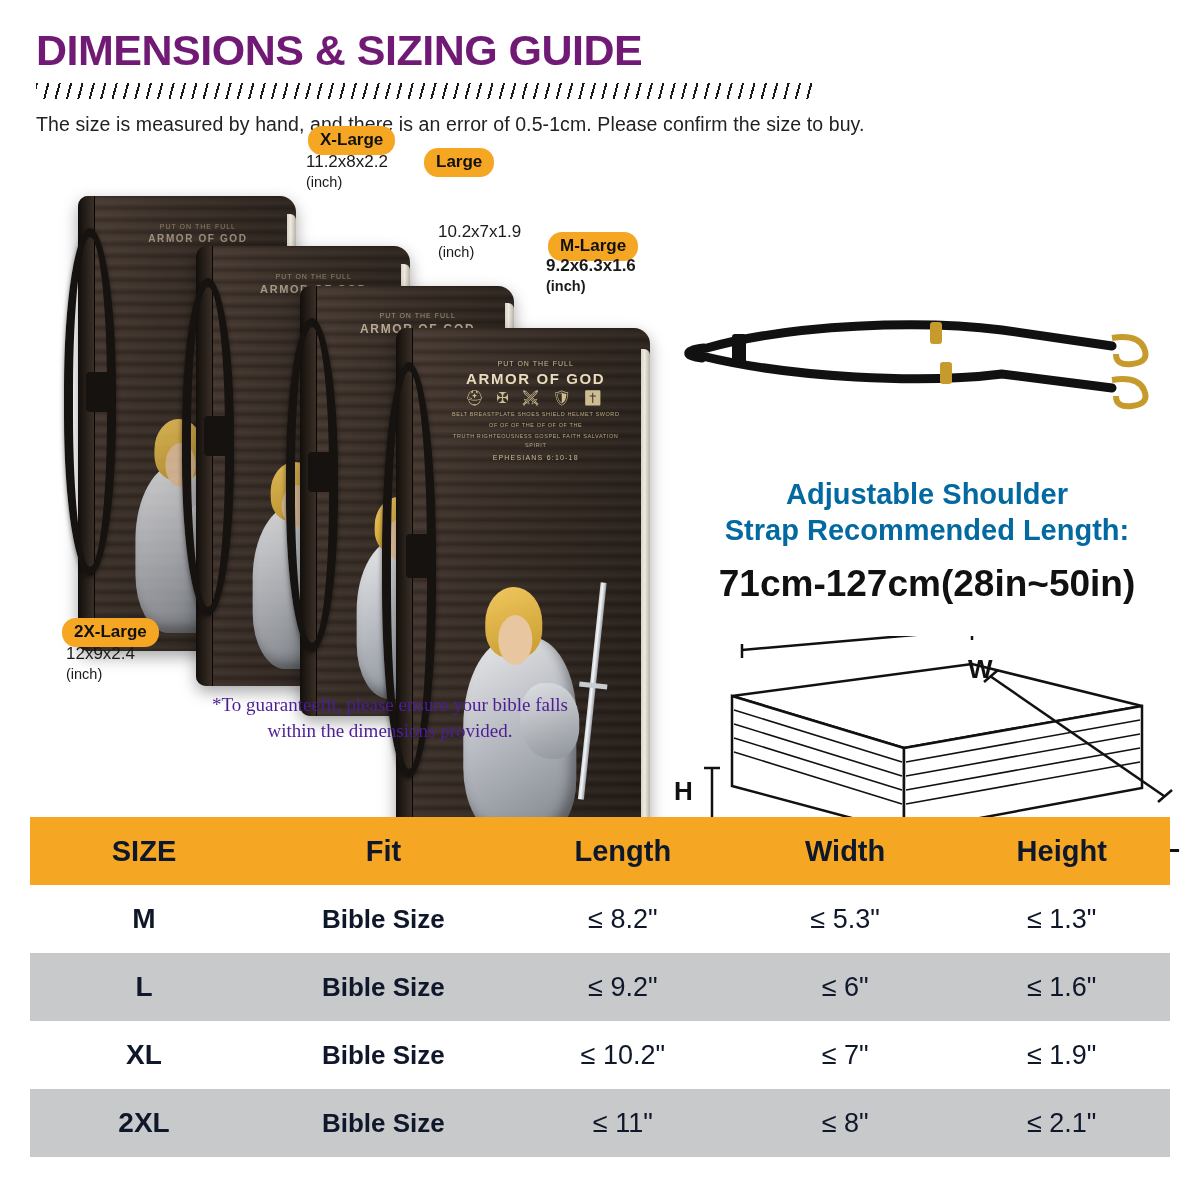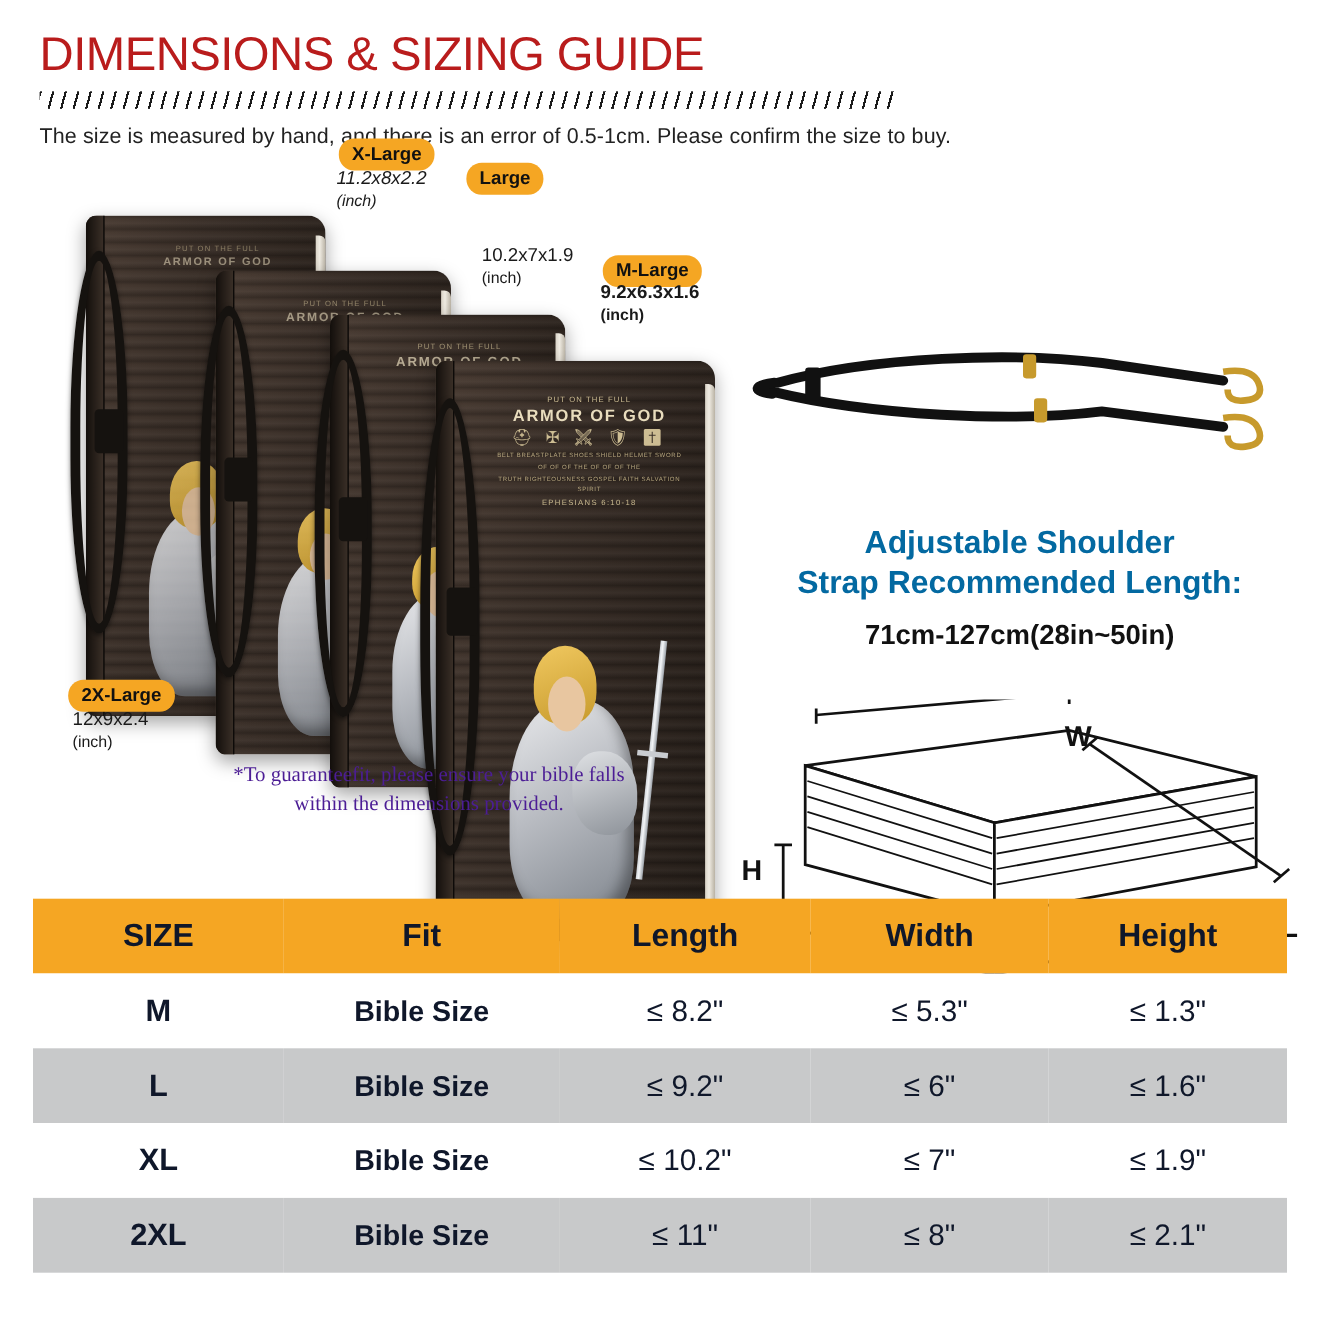--- a/index.html
+++ b/index.html
@@ -15,23 +15,23 @@
     overflow: hidden;
     position: relative;
   }
 
   
   .header {
     padding: 28px 36px 0 36px;
   }
   .title {
     font-size: 43px;
-    font-weight: normal;
+    font-weight: bold;
     letter-spacing: -0.5px;
-    color: #b91c1c;
+    color: #701a75;
     margin: 0;
     line-height: 1.05;
   }
   .ticks {
     margin-top: 10px;
     height: 16px;
     width: 780px;
     background-image: repeating-linear-gradient(
       105deg,
       #1a1a1a 0px, #1a1a1a 2px,
@@ -253,21 +253,21 @@
     text-align: center;
   }
   .strap-text .l1 {
     font-size: 29px;
     font-weight: bold;
     line-height: 1.25;
     color: #0369a1;
   }
   .strap-text .l2 {
     margin-top: 14px;
-    font-size: 25px;
+    font-size: 37px;
     font-weight: bold;
     color: #111111;
   }
 
   .book-diagram {
     position: absolute;
     left: 672px;
     top: 500px;
     width: 520px;
     height: 270px;
@@ -393,21 +393,21 @@
         <div class="hair"></div>
         <div class="head"></div>
         <div class="sword"></div>
         <div class="hilt"></div>
       </div>
     </div>
     <div class="handle" style="left:382px; top:226px; width:36px; height:398px;"></div>
     <div class="handle-pad" style="left:406px; top:398px; width:28px; height:44px;"></div>
 
     <div class="badge" style="left:308px; top:-10px;">X-Large</div>
-    <div class="badge-sub" style="left:306px; top:16px;font-style:italic;">
+    <div class="badge-sub" style="left:306px; top:16px;">
       <span>11.2x8x2.2</span><br>
       <span class="unit">(inch)</span>
     </div>
 
     <div class="badge" style="left:424px; top:12px;">Large</div>
     <div class="badge-sub" style="left:438px; top:38px;margin-top:48px;">
       <span>10.2x7x1.9</span><br>
       <span class="unit">(inch)</span>
     </div>
 

